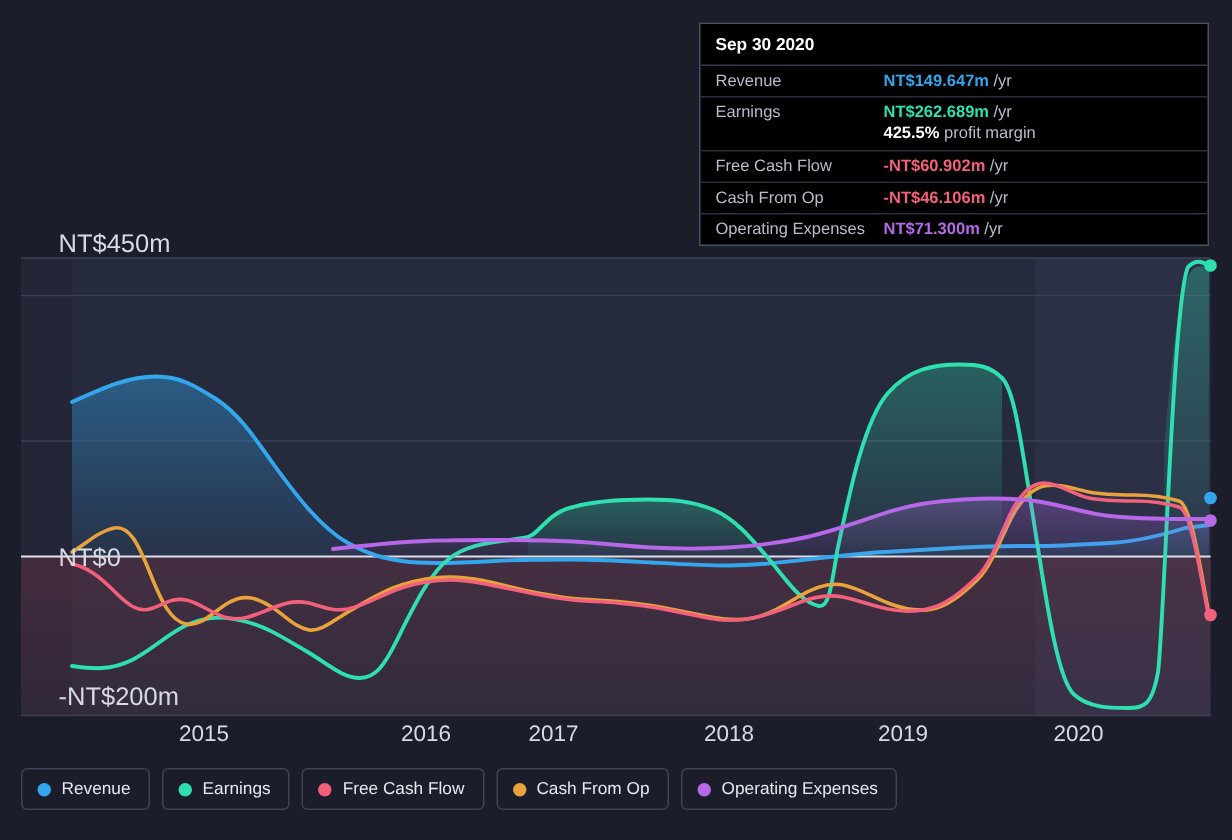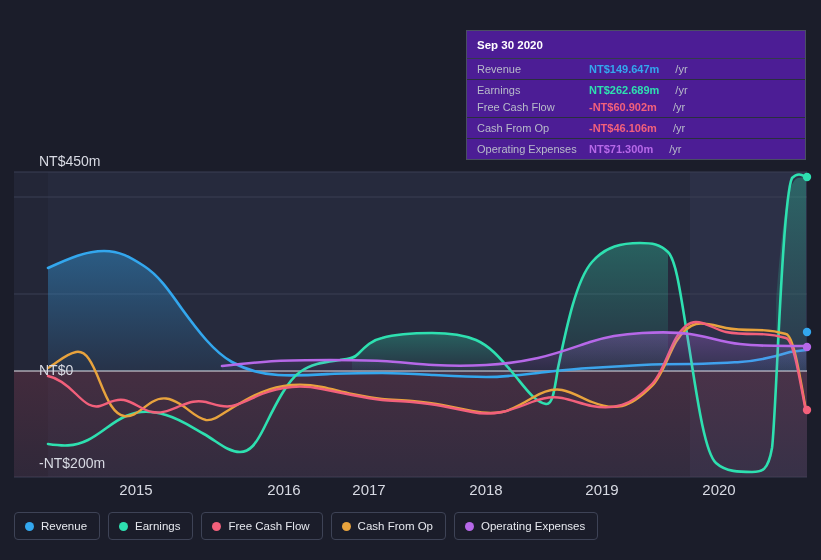--- a/index.html
+++ b/index.html
@@ -21,23 +21,23 @@
   #chart-wrap {
     position: absolute;
     left: 0; top: 0;
     width: 821px; height: 500px;
   }
   #plot-svg { position: absolute; left: 0; top: 0; }
 
   
   #tooltip {
     position: absolute;
-    left: 466px; top: 30px;
+    left: 466px; top: 15px;
     width: 340px;
-    background: #4c1d95;
+    background: #000000;
     border: 1px solid #4a4f63;
     padding: 0;
     z-index: 20;
   }
   #tooltip .tt-date {
     color: #ffffff;
     font-size: 11.5px;
     font-weight: bold;
     padding: 8px 10px 7px 10px;
     border-bottom: 1px solid #343a4c;
@@ -57,35 +57,35 @@
     font-size: 11px;
   }
   .tt-val {
     font-weight: bold;
     font-size: 11px;
   }
   .tt-unit {
     color: #b8bcca;
     font-weight: normal;
     font-size: 11px;
-    margin-left: 16px;
+    margin-left: 3px;
   }
   .tt-sub {
     padding: 1px 10px 5px 122px;
     border-bottom: 1px solid #2a2f3e;
     font-size: 11px;
     color: #b8bcca;
   }
   .tt-sub b { color:#ffffff; font-weight: bold; }
 
   
   .axis-label {
     position: absolute;
     color: #d8dae3;
-    font-size: 14px;
+    font-size: 17px;
     white-space: nowrap;
     padding-left: 17px;
   }
   .x-tick {
     position: absolute;
     color: #d8dae3;
     font-size: 15px;
     transform: translateX(-50%);
   }
 
@@ -200,20 +200,24 @@
       <span class="tt-label">Revenue</span>
       <span class="tt-val" style="color:#33a7ee">NT$149.647m</span>
       <span class="tt-unit">/yr</span>
     </div>
 
     <div class="tt-row" style="border-bottom:none; padding-bottom:1px;">
       <span class="tt-label">Earnings</span>
       <span class="tt-val" style="color:#2ee0b0">NT$262.689m</span>
       <span class="tt-unit">/yr</span>
     </div>
+    <div class="tt-sub">
+      <b>425.5%</b>
+      <span>profit margin</span>
+    </div>
 
     <div class="tt-row">
       <span class="tt-label">Free Cash Flow</span>
       <span class="tt-val" style="color:#f2607b">-NT$60.902m</span>
       <span class="tt-unit">/yr</span>
     </div>
 
     <div class="tt-row">
       <span class="tt-label">Cash From Op</span>
       <span class="tt-val" style="color:#f2607b">-NT$46.106m</span>

